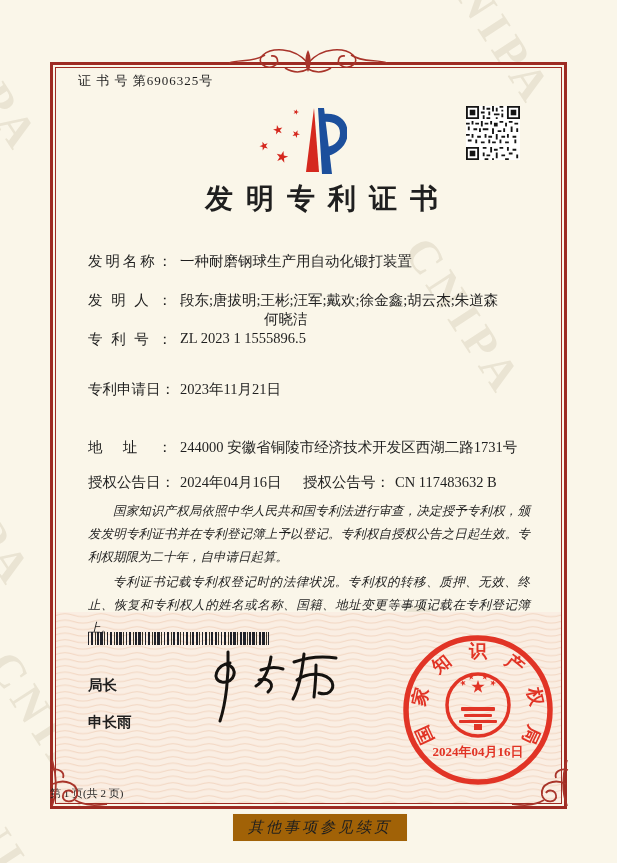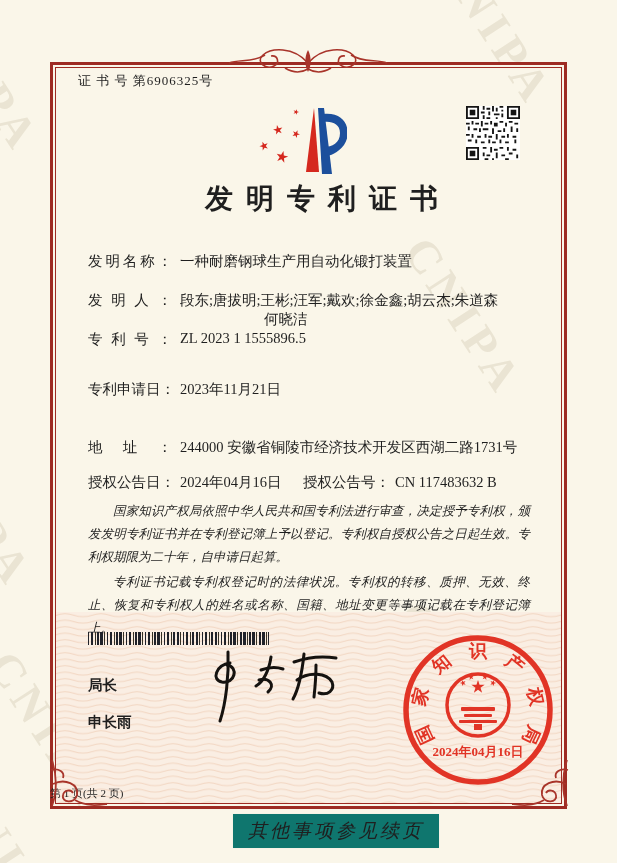--- a/index.html
+++ b/index.html
@@ -39,22 +39,22 @@
      background:repeating-linear-gradient(90deg,#20222a 0px,#20222a 1.5px,rgba(0,0,0,0) 1.5px,rgba(0,0,0,0) 3px,
      #20222a 3px,#20222a 5.5px,rgba(0,0,0,0) 5.5px,rgba(0,0,0,0) 7px,#343025 7px,#343025 8px,rgba(0,0,0,0) 8px,rgba(0,0,0,0) 9.5px);}
   .sig-title{position:absolute;left:88px;top:676px;font-size:14.5px;font-weight:600;z-index:2;
              font-family:"Liberation Sans","DejaVu Sans",sans-serif;text-align:right;}
   .sig-name{position:absolute;left:88px;top:702px;font-size:14.5px;font-weight:700;z-index:2;
             font-family:"Liberation Sans","DejaVu Sans",sans-serif;margin-top:11px;}
   .signature{position:absolute;left:198px;top:645px;z-index:2;}
   .seal{position:absolute;left:399px;top:631px;z-index:4;opacity:.93;}
   .seal text{font-family:"Liberation Serif","DejaVu Serif",serif;}
   .page-num{position:absolute;left:50px;top:786px;width:511px;text-align:left;font-size:11px;z-index:2;}
-  .cont-note{position:absolute;left:233px;top:814px;background:#0f766e;padding:4px 15px;
-             font-size:19px;font-style:italic;letter-spacing:3px;z-index:4;box-shadow:0 0 2px rgba(0,0,0,0.04);}
+  .cont-note{position:absolute;left:233px;top:814px;background:#a16207;padding:4px 15px;
+             font-size:15px;font-style:italic;letter-spacing:3px;z-index:4;box-shadow:0 0 2px rgba(0,0,0,0.04);}
 </style>
 </head>
 <body>
 
 <div class="page">
 
   <div class="wm" style="left:-45px;top:-15px">CNIPA</div>
   <div class="wm" style="left:468px;top:-62px">CNIPA</div>
   <div class="wm" style="left:438px;top:228px">CNIPA</div>
   <div class="wm" style="left:-52px;top:420px">CNIPA</div>

